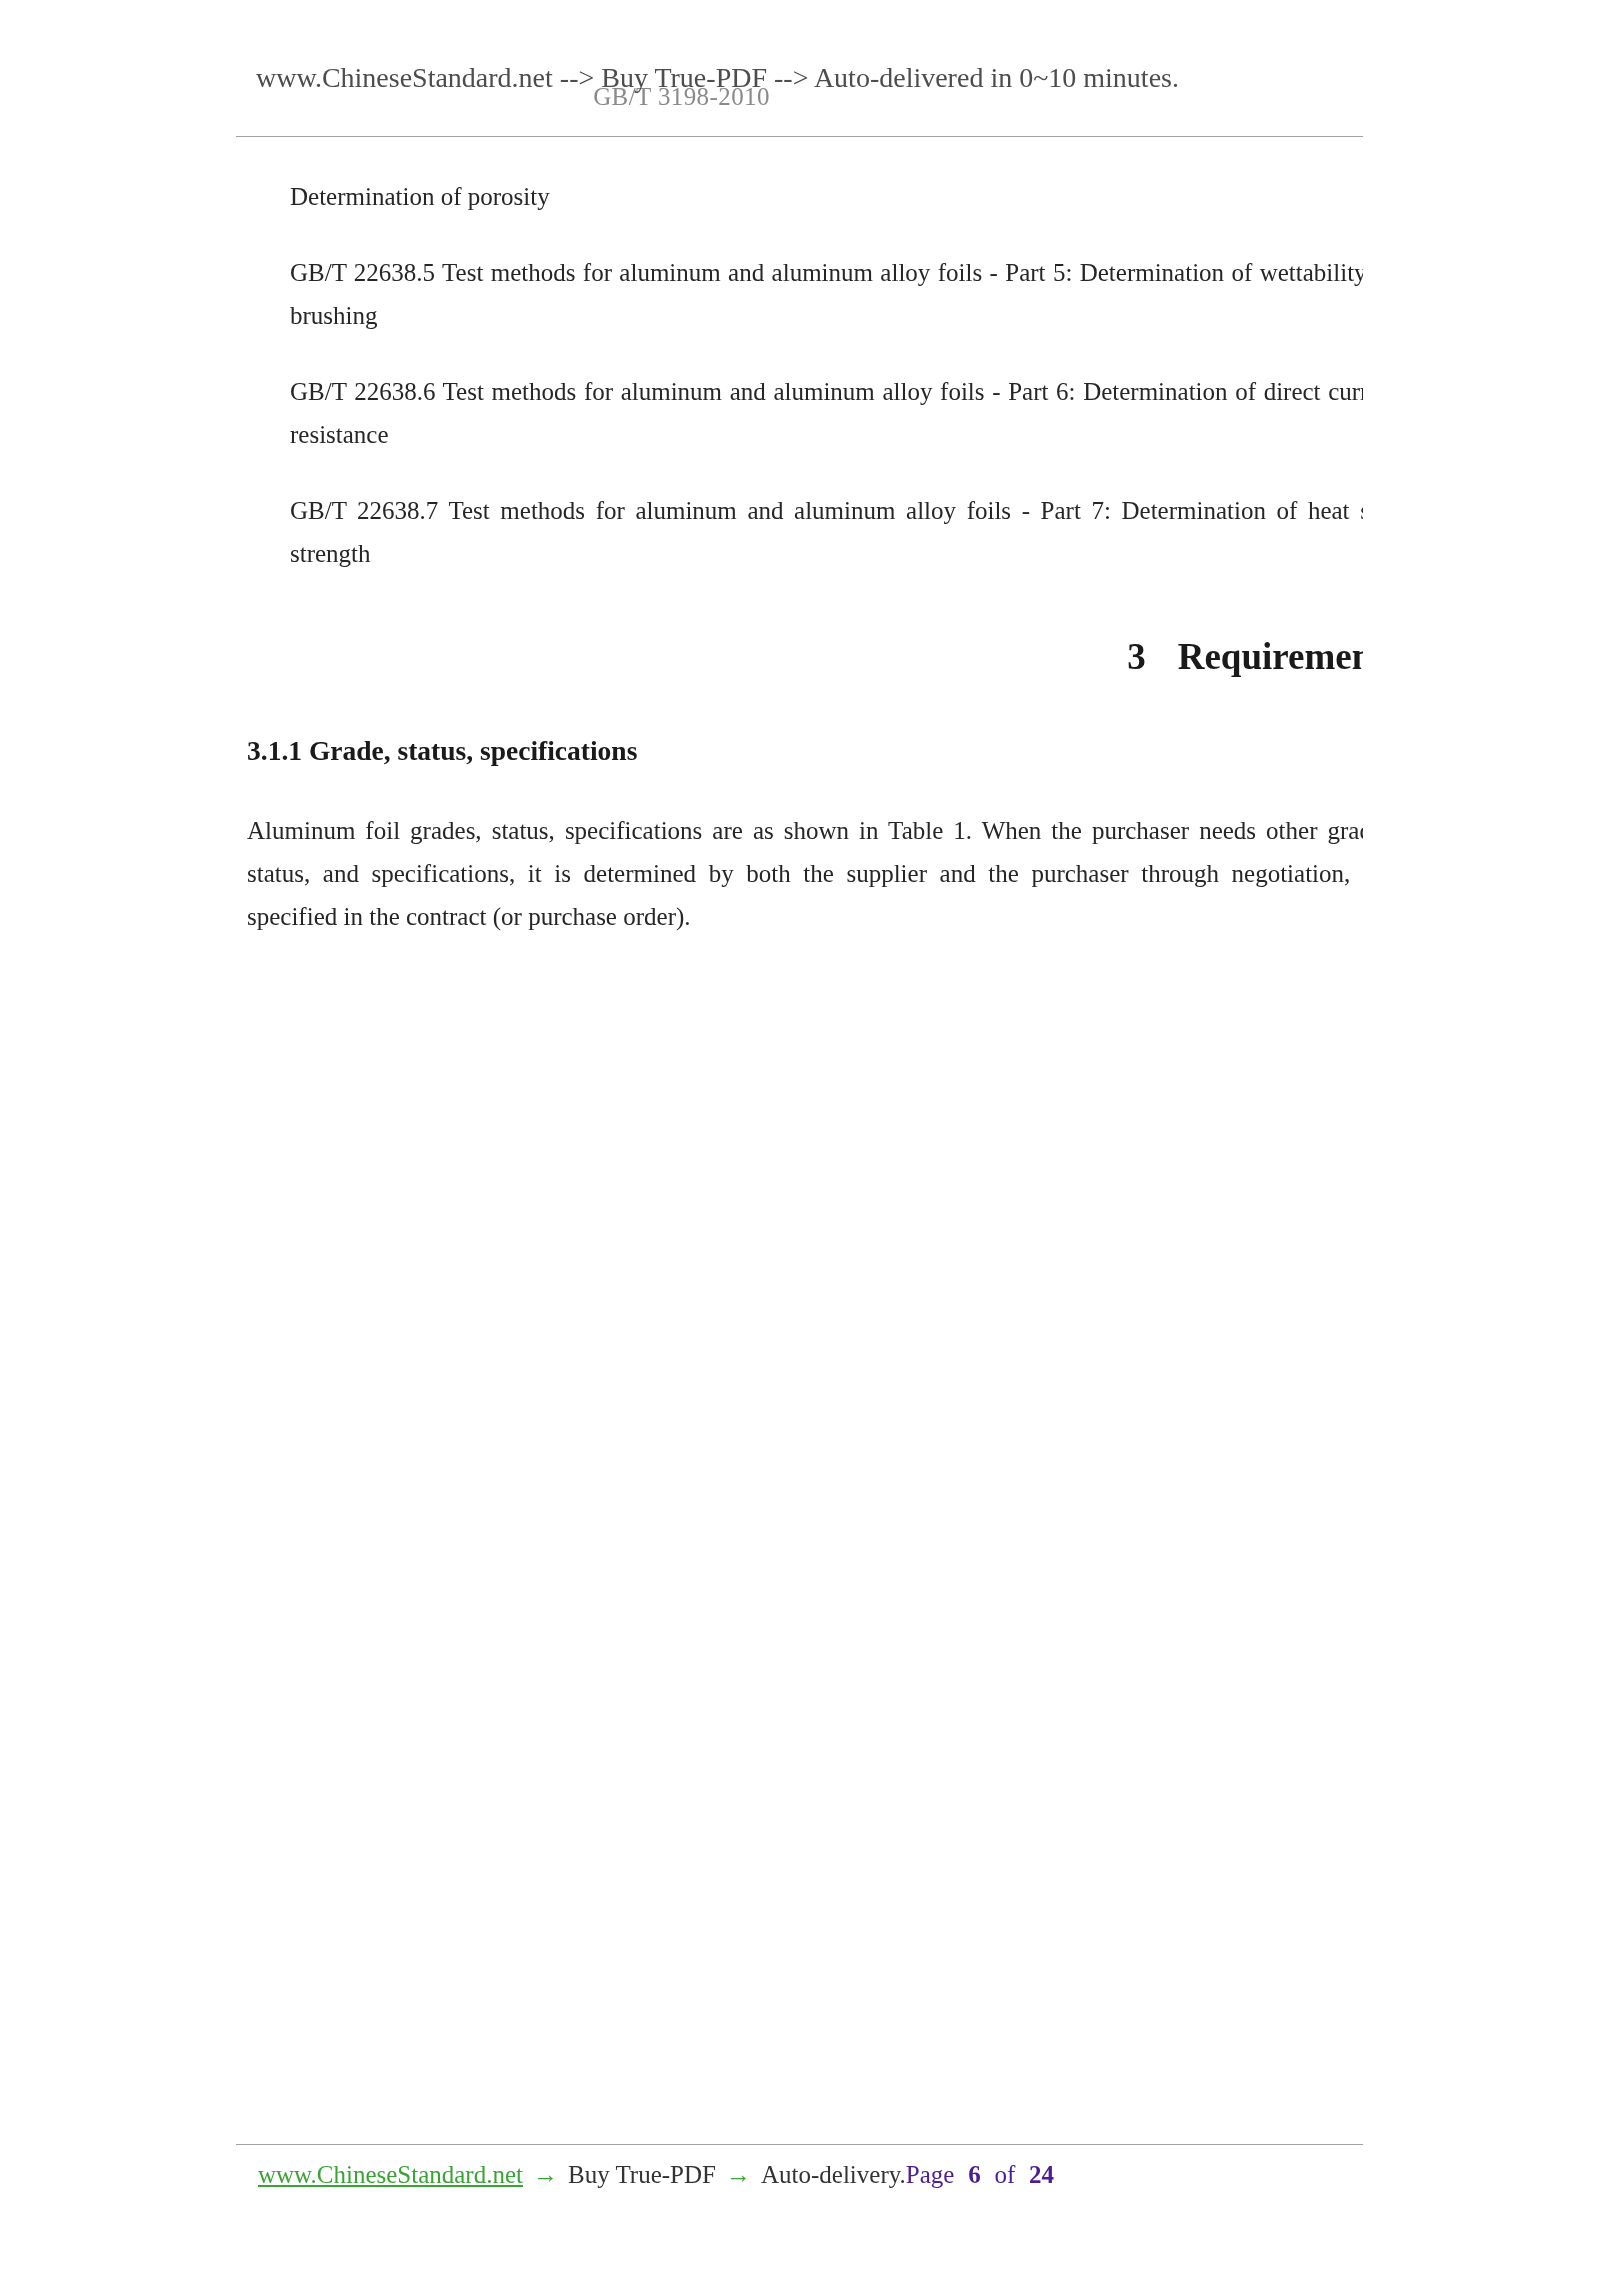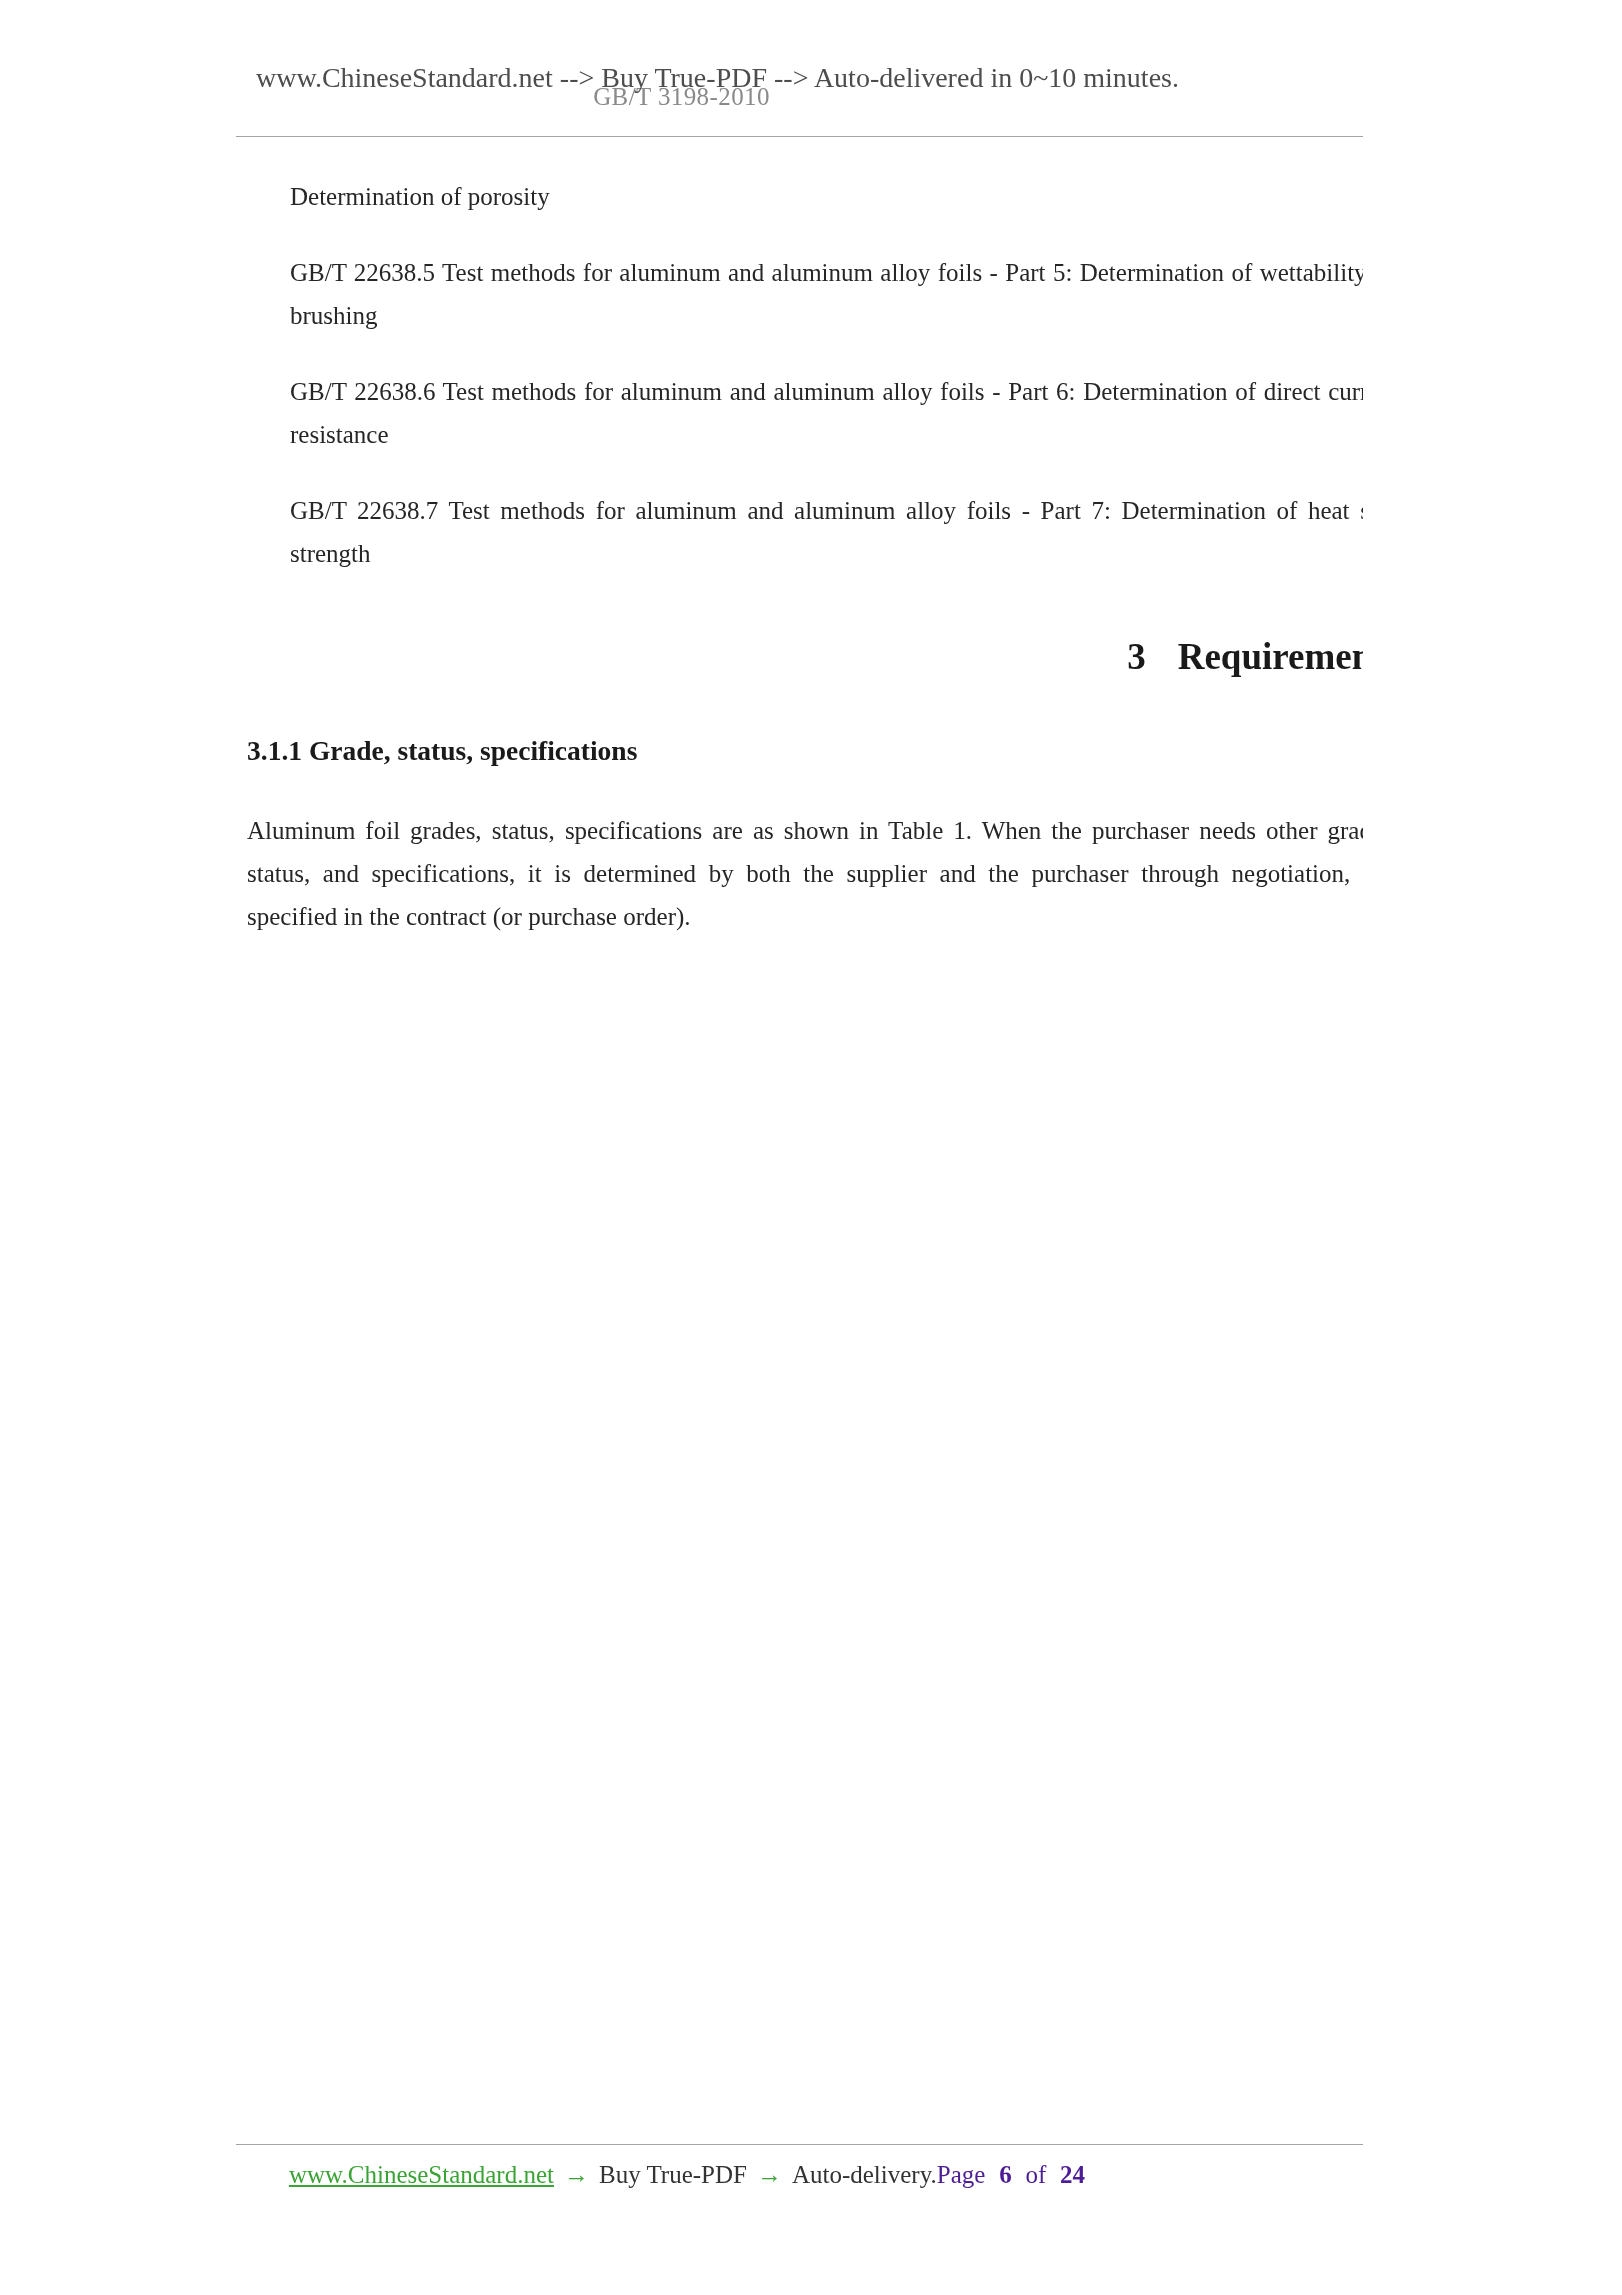--- a/index.html
+++ b/index.html
@@ -93,21 +93,21 @@
     margin: 40px 0 0 0;
   }
 
   
   .footer {
     position: absolute;
     top: 2159px;
     left: 258px;
     right: 247px;
     display: flex;
-    justify-content: center;
+    justify-content: flex-start;
     align-items: baseline;
     font-size: 25px;
     line-height: 32px;
     color: #333333;
   }
   .footer-left { white-space: nowrap; }
   .footer-link {
     color: #3aa335;
     text-decoration: underline;
     cursor: pointer;

